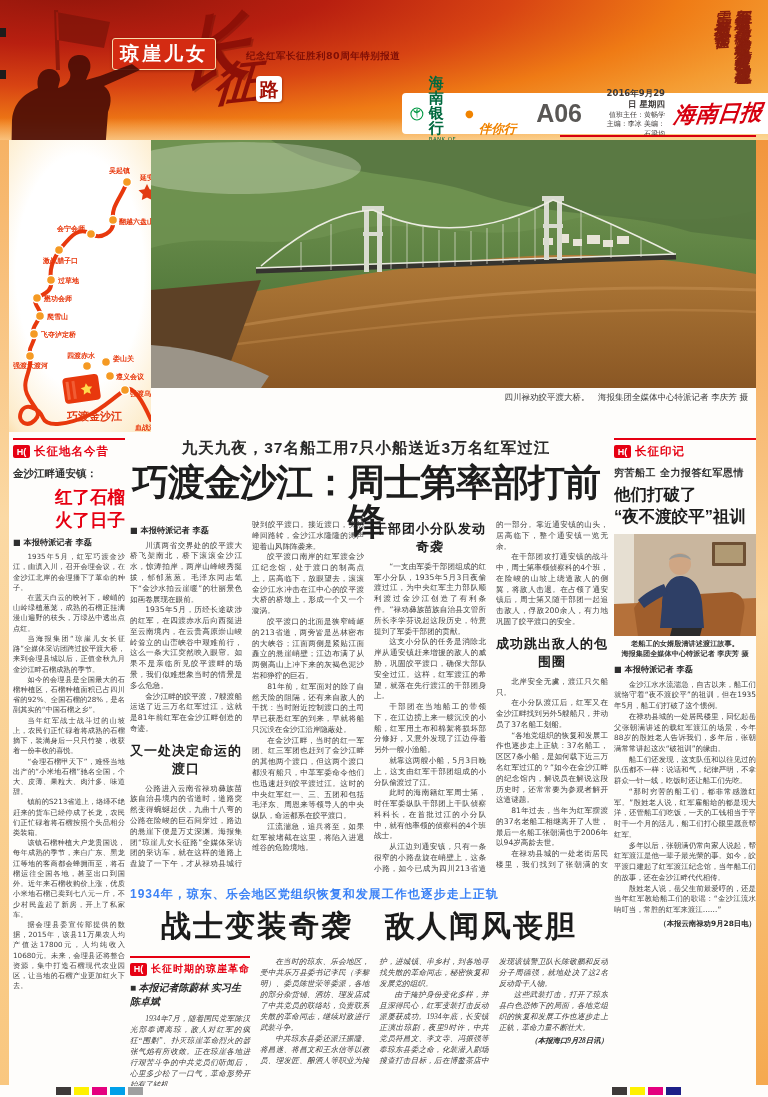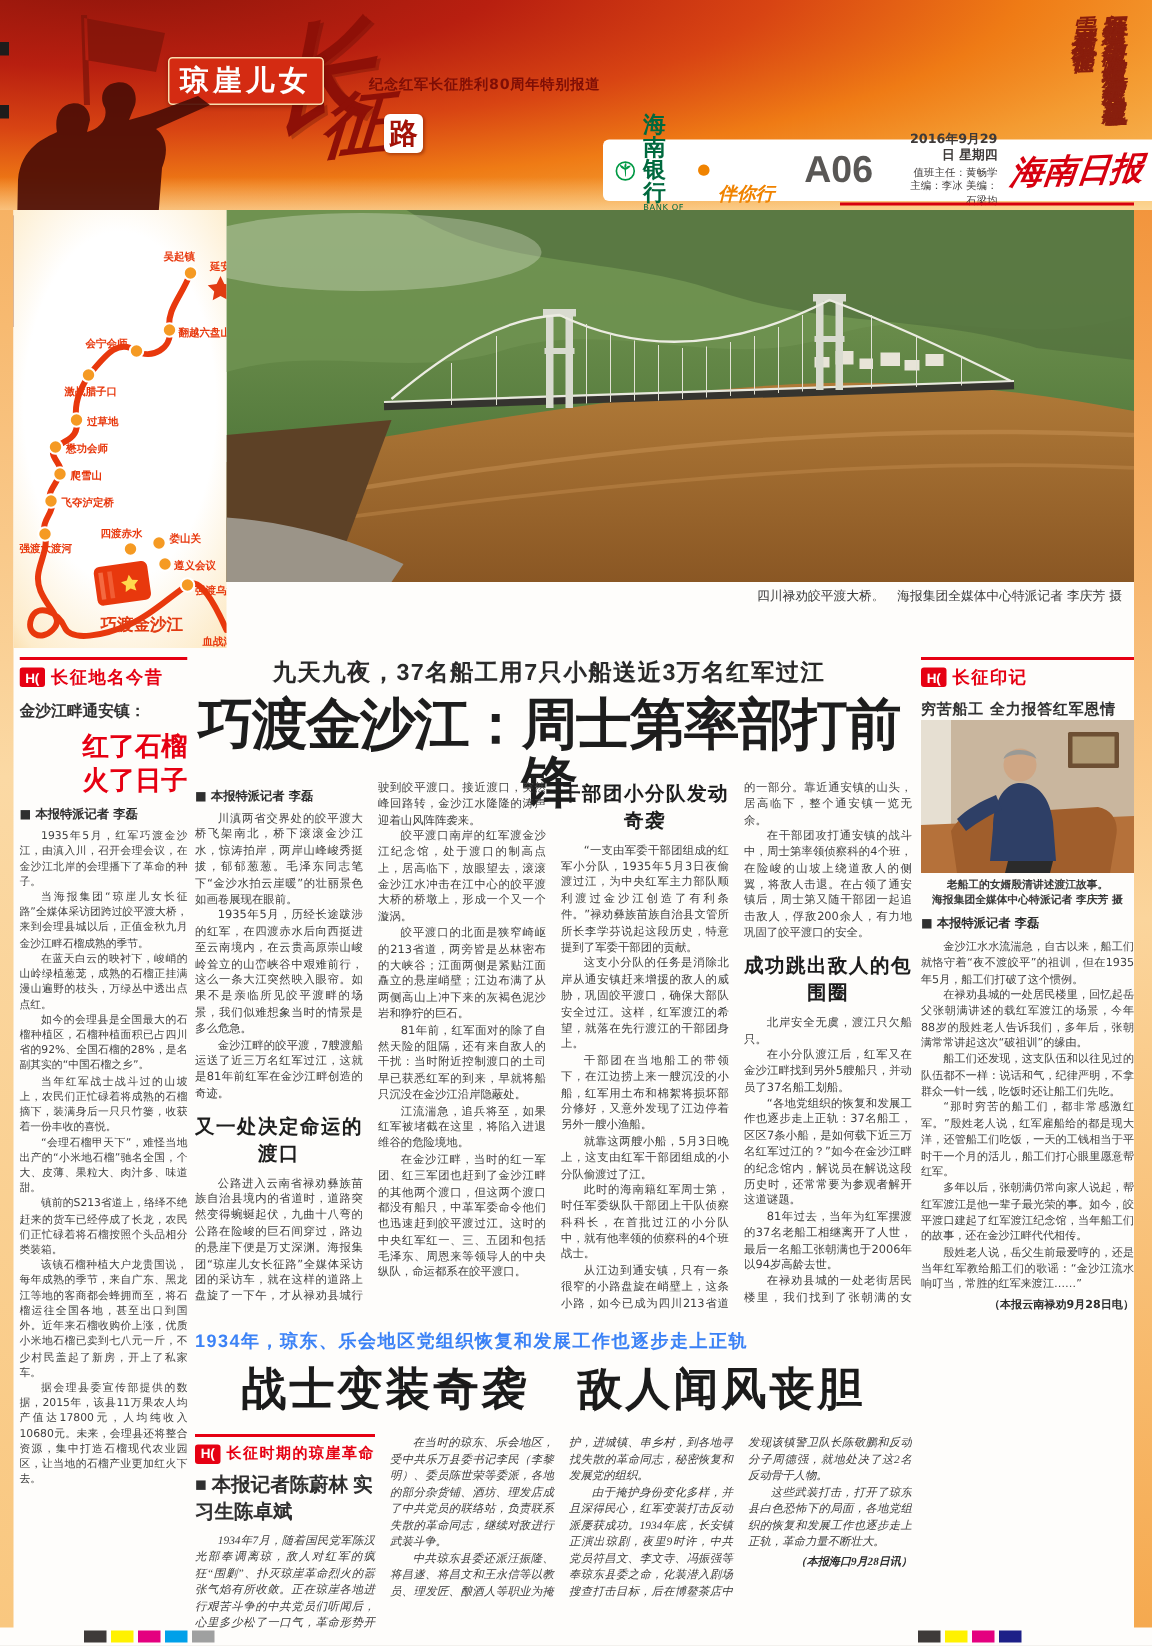--- a/index.html
+++ b/index.html
@@ -79,21 +79,21 @@
   .right-caption{font-size:7.2px;font-weight:bold;color:#3a3a3a;text-align:center;line-height:1.4;margin:3px 0 2px;}
   .right-col .bodytext{font-size:7.4px;line-height:1.45;color:#414141;}
   
   .bottom-art{position:absolute;left:130px;top:886px;width:478px;height:200px;overflow:hidden;
     font-family:"Liberation Sans",sans-serif;}
   .b-kicker{text-align:left;font-size:12px;font-weight:bold;color:#3b82f6;letter-spacing:1px;}
   .b-headline{text-align:center;font-size:30px;font-weight:900;color:#1b1b1b;letter-spacing:2px;margin-top:3px;}
   .b-content{display:flex;gap:10px;margin-top:9px;font-family:"Liberation Serif",serif;}
   .b-left{flex:0 0 114px;}
   .b-left .tagtext{font-size:10px;}
-  .b-left .byline{font-size:13px;}
+  .b-left .byline{font-size:10px;font-style:italic;}
   .b-body-first,.b-body{font-style:italic;font-size:7.6px;line-height:1.45;color:#3c3c3c;}
   .b-body{flex:1;column-count:3;column-gap:10px;height:128px;overflow:hidden;}
   .b-body p,.b-body-first p{margin:0;text-indent:2em;text-align:justify;}
   
   .cbar{position:absolute;bottom:2px;display:flex;gap:3px;}
   .cbar span{width:15px;height:8px;display:block;}
   svg text{font-family:"DejaVu Sans",sans-serif;}
 </style>
 </head>
 <body>
@@ -268,22 +268,22 @@
       <span class="tagtext">长征地名今昔</span>
     </div>
     <div class="left-loc">金沙江畔通安镇：</div>
     <div class="left-title">
       <div>红了石榴</div>
       <div>火了日子</div>
     </div>
     <div class="bodytext">
         <div class="byline">■ 本报特派记者 李磊</div>
         <p>1935年5月，红军巧渡金沙江，由滇入川，召开会理会议，在金沙江北岸的会理播下了革命的种子。</p>
+        <p>在蓝天白云的映衬下，峻峭的山岭绿植葱茏，成熟的石榴正挂满漫山遍野的枝头，万绿丛中透出点点红。</p>
         <p>当海报集团“琼崖儿女长征路”全媒体采访团跨过皎平渡大桥，来到会理县城以后，正值金秋九月金沙江畔石榴成熟的季节。</p>
-        <p>在蓝天白云的映衬下，峻峭的山岭绿植葱茏，成熟的石榴正挂满漫山遍野的枝头，万绿丛中透出点点红。</p>
         <p>如今的会理县是全国最大的石榴种植区，石榴种植面积已占四川省的92%、全国石榴的28%，是名副其实的“中国石榴之乡”。</p>
         <p>当年红军战士战斗过的山坡上，农民们正忙碌着将成熟的石榴摘下，装满身后一只只竹篓，收获着一份丰收的喜悦。</p>
         <p>“会理石榴甲天下”，难怪当地出产的“小米地石榴”驰名全国，个大、皮薄、果粒大、肉汁多、味道甜。</p>
         <p>镇前的S213省道上，络绎不绝赶来的货车已经停成了长龙，农民们正忙碌着将石榴按照个头品相分类装箱。</p>
         <p>该镇石榴种植大户龙贵国说，每年成熟的季节，来自广东、黑龙江等地的客商都会蜂拥而至，将石榴运往全国各地，甚至出口到国外。近年来石榴收购价上涨，优质小米地石榴已卖到七八元一斤，不少村民盖起了新房，开上了私家车。</p>
         <p>据会理县委宣传部提供的数据，2015年，该县11万果农人均产值达17800元，人均纯收入10680元。未来，会理县还将整合资源，集中打造石榴现代农业园区，让当地的石榴产业更加红火下去。</p>
       </div>
 
   </div>
 
@@ -291,22 +291,22 @@
     <div class="bodytext">
         <div class="byline">■ 本报特派记者 李磊</div>
         <p>川滇两省交界处的皎平渡大桥飞架南北，桥下滚滚金沙江水，惊涛拍岸，两岸山峰峻秀挺拔，郁郁葱葱。毛泽东同志笔下“金沙水拍云崖暖”的壮丽景色如画卷展现在眼前。</p>
         <p>1935年5月，历经长途跋涉的红军，在四渡赤水后向西挺进至云南境内，在云贵高原崇山峻岭耸立的山峦峡谷中艰难前行，这么一条大江突然映入眼帘。如果不是亲临所见皎平渡畔的场景，我们似难想象当时的情景是多么危急。</p>
         <p>金沙江畔的皎平渡，7艘渡船运送了近三万名红军过江，这就是81年前红军在金沙江畔创造的奇迹。</p>
         <div class="subhead">又一处决定命运的渡口</div>
         <p>公路进入云南省禄劝彝族苗族自治县境内的省道时，道路突然变得蜿蜒起伏，九曲十八弯的公路在险峻的巨石间穿过，路边的悬崖下便是万丈深渊。海报集团“琼崖儿女长征路”全媒体采访团的采访车，就在这样的道路上盘旋了一下午，才从禄劝县城行驶到皎平渡口。接近渡口，突然峰回路转，金沙江水隆隆的涛声迎着山风阵阵袭来。</p>
         <p>皎平渡口南岸的红军渡金沙江纪念馆，处于渡口的制高点上，居高临下，放眼望去，滚滚金沙江水冲击在江中心的皎平渡大桥的桥墩上，形成一个又一个漩涡。</p>
         <p>皎平渡口的北面是狭窄崎岖的213省道，两旁皆是丛林密布的大峡谷；江面两侧是紧贴江面矗立的悬崖峭壁；江边布满了从两侧高山上冲下来的灰褐色泥沙岩和狰狞的巨石。</p>
         <p>81年前，红军面对的除了自然天险的阻隔，还有来自敌人的干扰：当时附近控制渡口的土司早已获悉红军的到来，早就将船只沉没在金沙江沿岸隐蔽处。</p>
+        <p>在金沙江畔，当时的红一军团、红三军团也赶到了金沙江畔的其他两个渡口，但这两个渡口都没有船只，中革军委命令他们也迅速赶到皎平渡过江。这时的中央红军红一、三、五团和包括毛泽东、周恩来等领导人的中央纵队，命运都系在皎平渡口。</p>
         <p>江流湍急，追兵将至，如果红军被堵截在这里，将陷入进退维谷的危险境地。</p>
-        <p>在金沙江畔，当时的红一军团、红三军团也赶到了金沙江畔的其他两个渡口，但这两个渡口都没有船只，中革军委命令他们也迅速赶到皎平渡过江。这时的中央红军红一、三、五团和包括毛泽东、周恩来等领导人的中央纵队，命运都系在皎平渡口。</p>
         <div class="subhead">干部团小分队发动奇袭</div>
         <p>“一支由军委干部团组成的红军小分队，1935年5月3日夜偷渡过江，为中央红军主力部队顺利渡过金沙江创造了有利条件。”禄劝彝族苗族自治县文管所所长李学芬说起这段历史，特意提到了军委干部团的贡献。</p>
         <p>这支小分队的任务是消除北岸从通安镇赶来增援的敌人的威胁，巩固皎平渡口，确保大部队安全过江。这样，红军渡江的希望，就落在先行渡江的干部团身上。</p>
         <p>干部团在当地船工的带领下，在江边捞上来一艘沉没的小船，红军用土布和棉絮将损坏部分修好，又意外发现了江边停着另外一艘小渔船。</p>
         <p>就靠这两艘小船，5月3日晚上，这支由红军干部团组成的小分队偷渡过了江。</p>
         <p>此时的海南籍红军周士第，时任军委纵队干部团上干队侦察科科长，在首批过江的小分队中，就有他率领的侦察科的4个班战士。</p>
         <p>从江边到通安镇，只有一条很窄的小路盘旋在峭壁上，这条小路，如今已成为四川213省道的一部分。靠近通安镇的山头，居高临下，整个通安镇一览无余。</p>
         <p>在干部团攻打通安镇的战斗中，周士第率领侦察科的4个班，在险峻的山坡上绕道敌人的侧翼，将敌人击退。在占领了通安镇后，周士第又随干部团一起追击敌人，俘敌200余人，有力地巩固了皎平渡口的安全。</p>
         <div class="subhead">成功跳出敌人的包围圈</div>
         <p>北岸安全无虞，渡江只欠船只。</p>
@@ -316,20 +316,24 @@
         <p>在禄劝县城的一处老街居民楼里，我们找到了张朝满的女婿，88岁的殷姓老人，他记录下了岳父当年的这段红色记忆。</p>
       </div>
   </div>
 
   <div class="right-col">
     <div class="tagrow">
       <span class="hklogo">H(</span>
       <span class="tagtext">长征印记</span>
     </div>
     <div class="right-kicker">穷苦船工 全力报答红军恩情</div>
+    <div class="right-title">
+      <div>他们打破了</div>
+      <div>“夜不渡皎平”祖训</div>
+    </div>
     <svg class="right-photo" viewBox="0 0 142 102">
       <rect width="142" height="102" fill="#c9b69e"></rect>
       <rect x="0" y="0" width="20" height="102" fill="#e6dfd2"></rect>
       <rect x="98" y="8" width="34" height="24" fill="#6d4f33" rx="1"></rect>
       <rect x="101" y="11" width="28" height="18" fill="#b09a74"></rect>
       <path d="M0,70 L142,64 L142,102 L0,102 Z" fill="#b5713a"></path>
       <path d="M20,74 C28,60 40,58 52,62 L118,58 C128,60 132,68 130,78 L126,102 L24,102 Z" fill="#a05e2c"></path>
       <circle cx="66" cy="30" r="11" fill="#cfa684"></circle>
       <path d="M55,26 C57,18 75,18 77,26 C72,22 60,22 55,26 Z" fill="#9a9a96"></path>
       <path d="M48,72 C48,54 56,42 66,42 C78,42 86,52 88,68 L90,94 L46,94 Z" fill="#2e3f66"></path>

